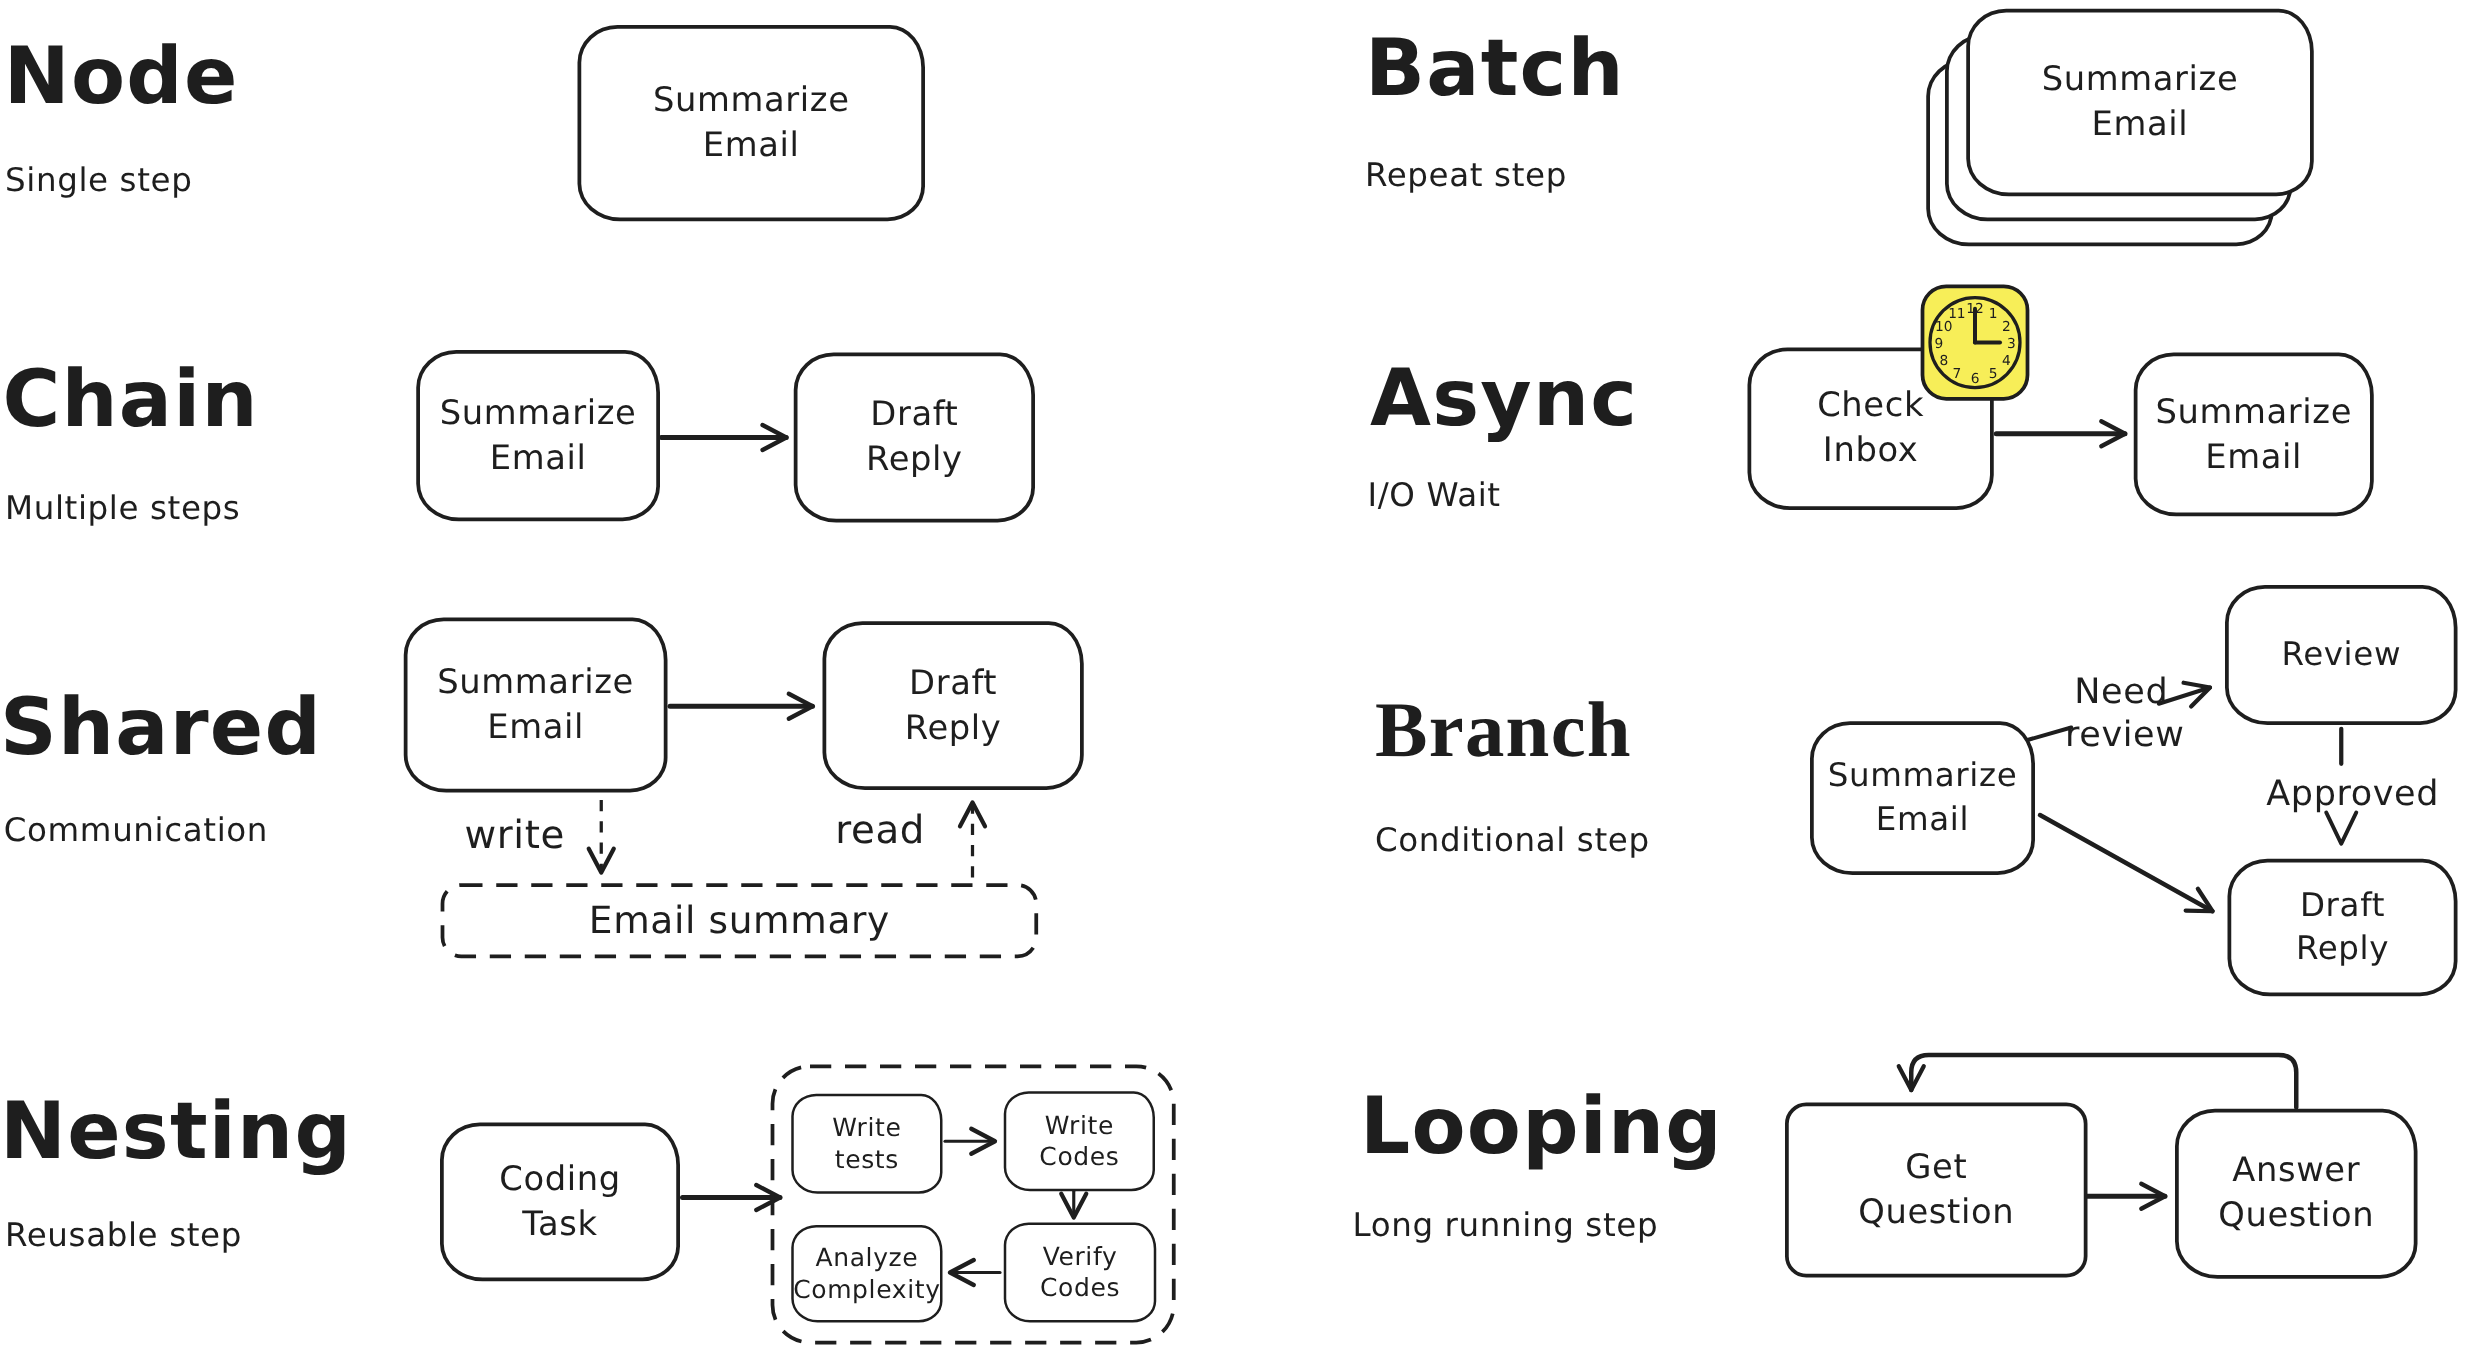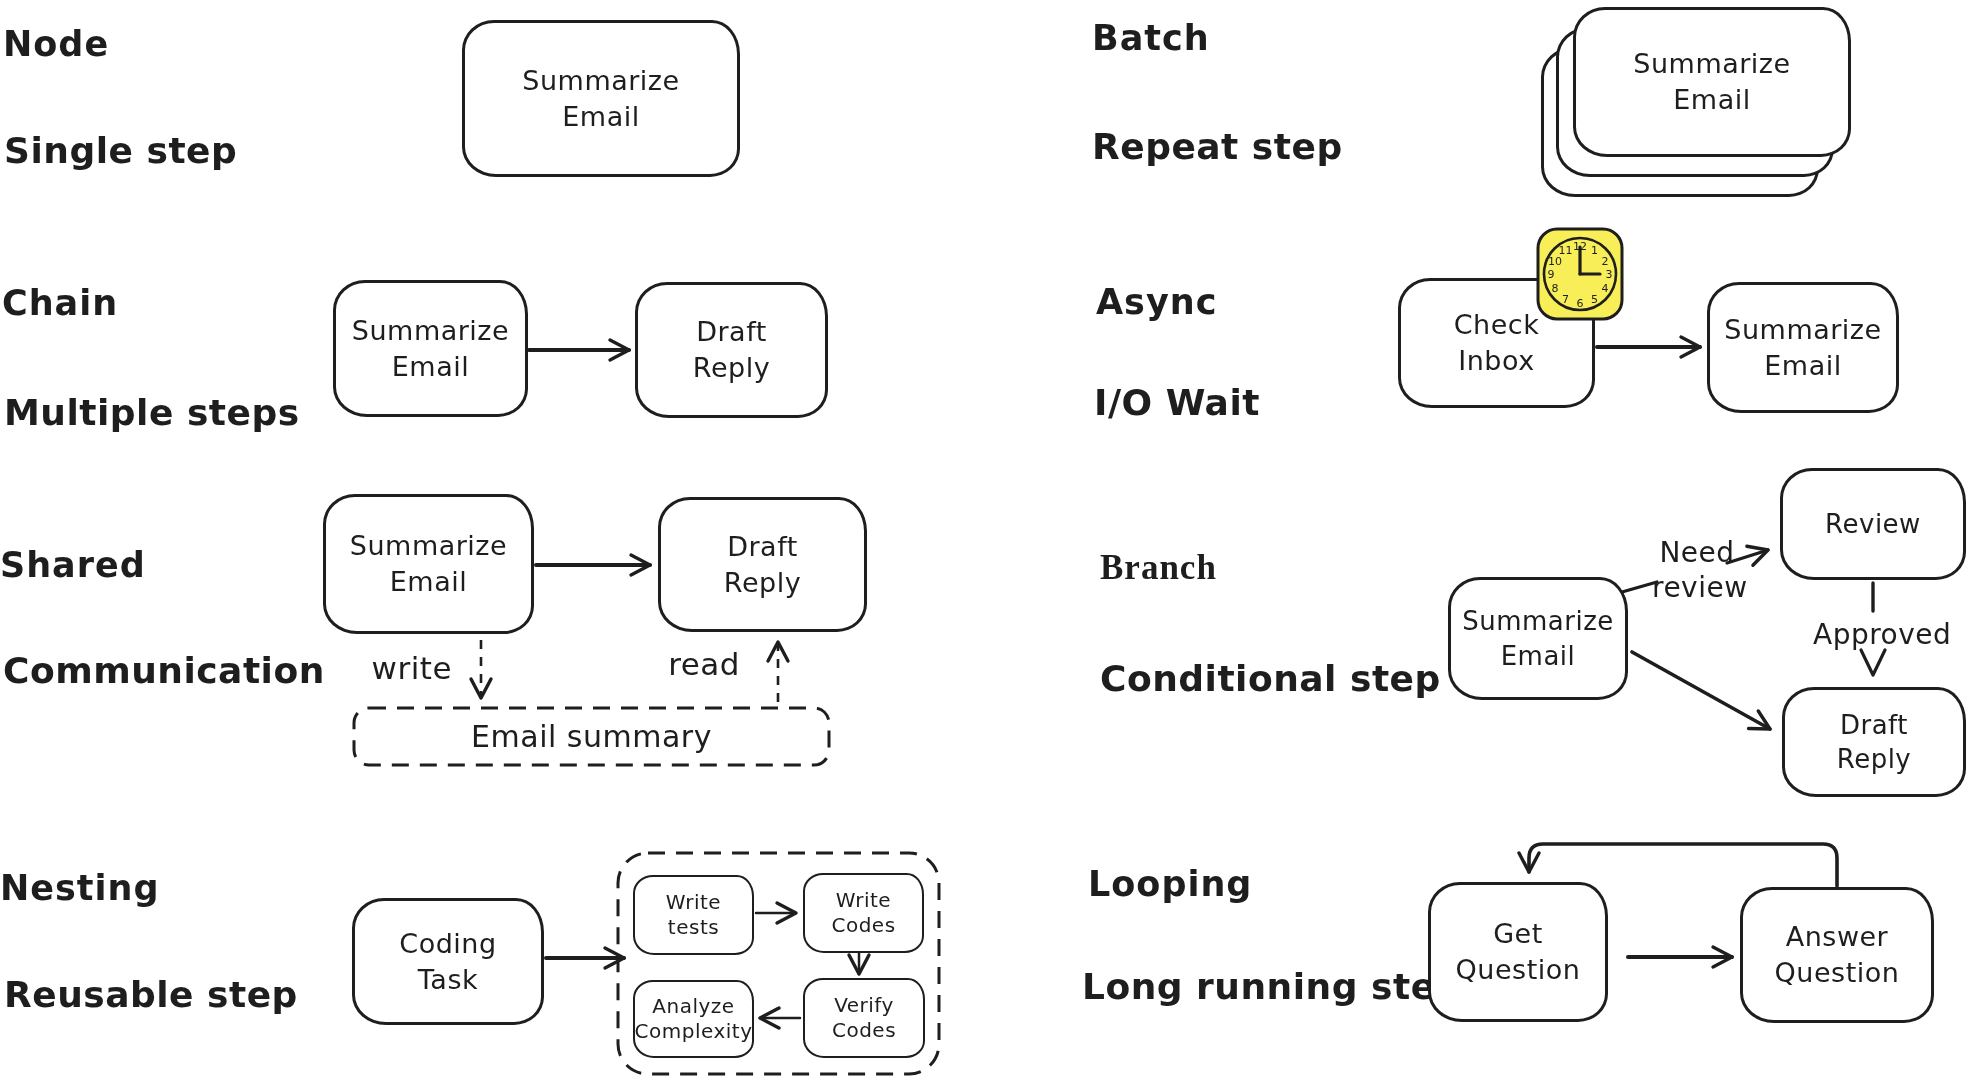--- a/index.html
+++ b/index.html
@@ -3,24 +3,24 @@
 <meta charset="utf-8">
 <style>
   :root { --ink:#1e1e1e; --paper:#ffffff; --clock:#f7ee58; }
   html,body{margin:0;padding:0;background:#fff;}
   .canvas{
     position:relative; width:1980px; height:1089px; background:var(--paper);
     overflow:hidden; font-family:"DejaVu Sans", sans-serif; color:var(--ink);
   }
   .abs{position:absolute;}
   .title{
-    font-size:35px; font-weight:bold; letter-spacing:1px; white-space:nowrap;
+    font-size:63px; font-weight:bold; letter-spacing:1px; white-space:nowrap;
   }
   .subtitle{
-    font-size:36px; font-weight:bold; letter-spacing:0.5px; white-space:nowrap;
+    font-size:26px; font-weight:normal; letter-spacing:0.5px; white-space:nowrap;
   }
   .box{
     position:absolute; box-sizing:border-box; background:var(--paper);
     border:3.5px solid var(--ink);
     border-radius:32px 28px 30px 34px / 30px 34px 28px 30px;
     display:flex; align-items:center; justify-content:center;
     text-align:center; white-space:pre-line; font-size:27px; line-height:1.32;
     letter-spacing:0.5px;
   }
   .box.small{
@@ -151,18 +151,18 @@
 Email</div>
   <div class="box" style="left:1780px; top:468px; width:186px; height:112px; font-size:26px;">Review</div>
   <div class="box" style="left:1782px; top:687px; width:184px; height:110px; font-size:26px;">Draft
 Reply</div>
   <div class="edge-label smaller" style="left:1652px; top:535px; width:90px; text-align:center;">Need
 review</div>
   <div class="edge-label smaller" style="left:1813px; top:617px; width:120px; text-align:center;">Approved</div>
 
   <div class="abs title" style="left:1088px; top:864px;">Looping</div>
   <div class="abs subtitle" style="left:1082px; top:966px;">Long running step</div>
-  <div class="box" style="left:1428px; top:882px; width:180px; height:140px;">Get
+  <div class="box" style="left:1428px; top:882px; width:242px; height:140px;border-radius:17px;">Get
 Question</div>
   <div class="box" style="left:1740px; top:887px; width:194px; height:136px;">Answer
 Question</div>
 
 </div>
 
 </body></html>

